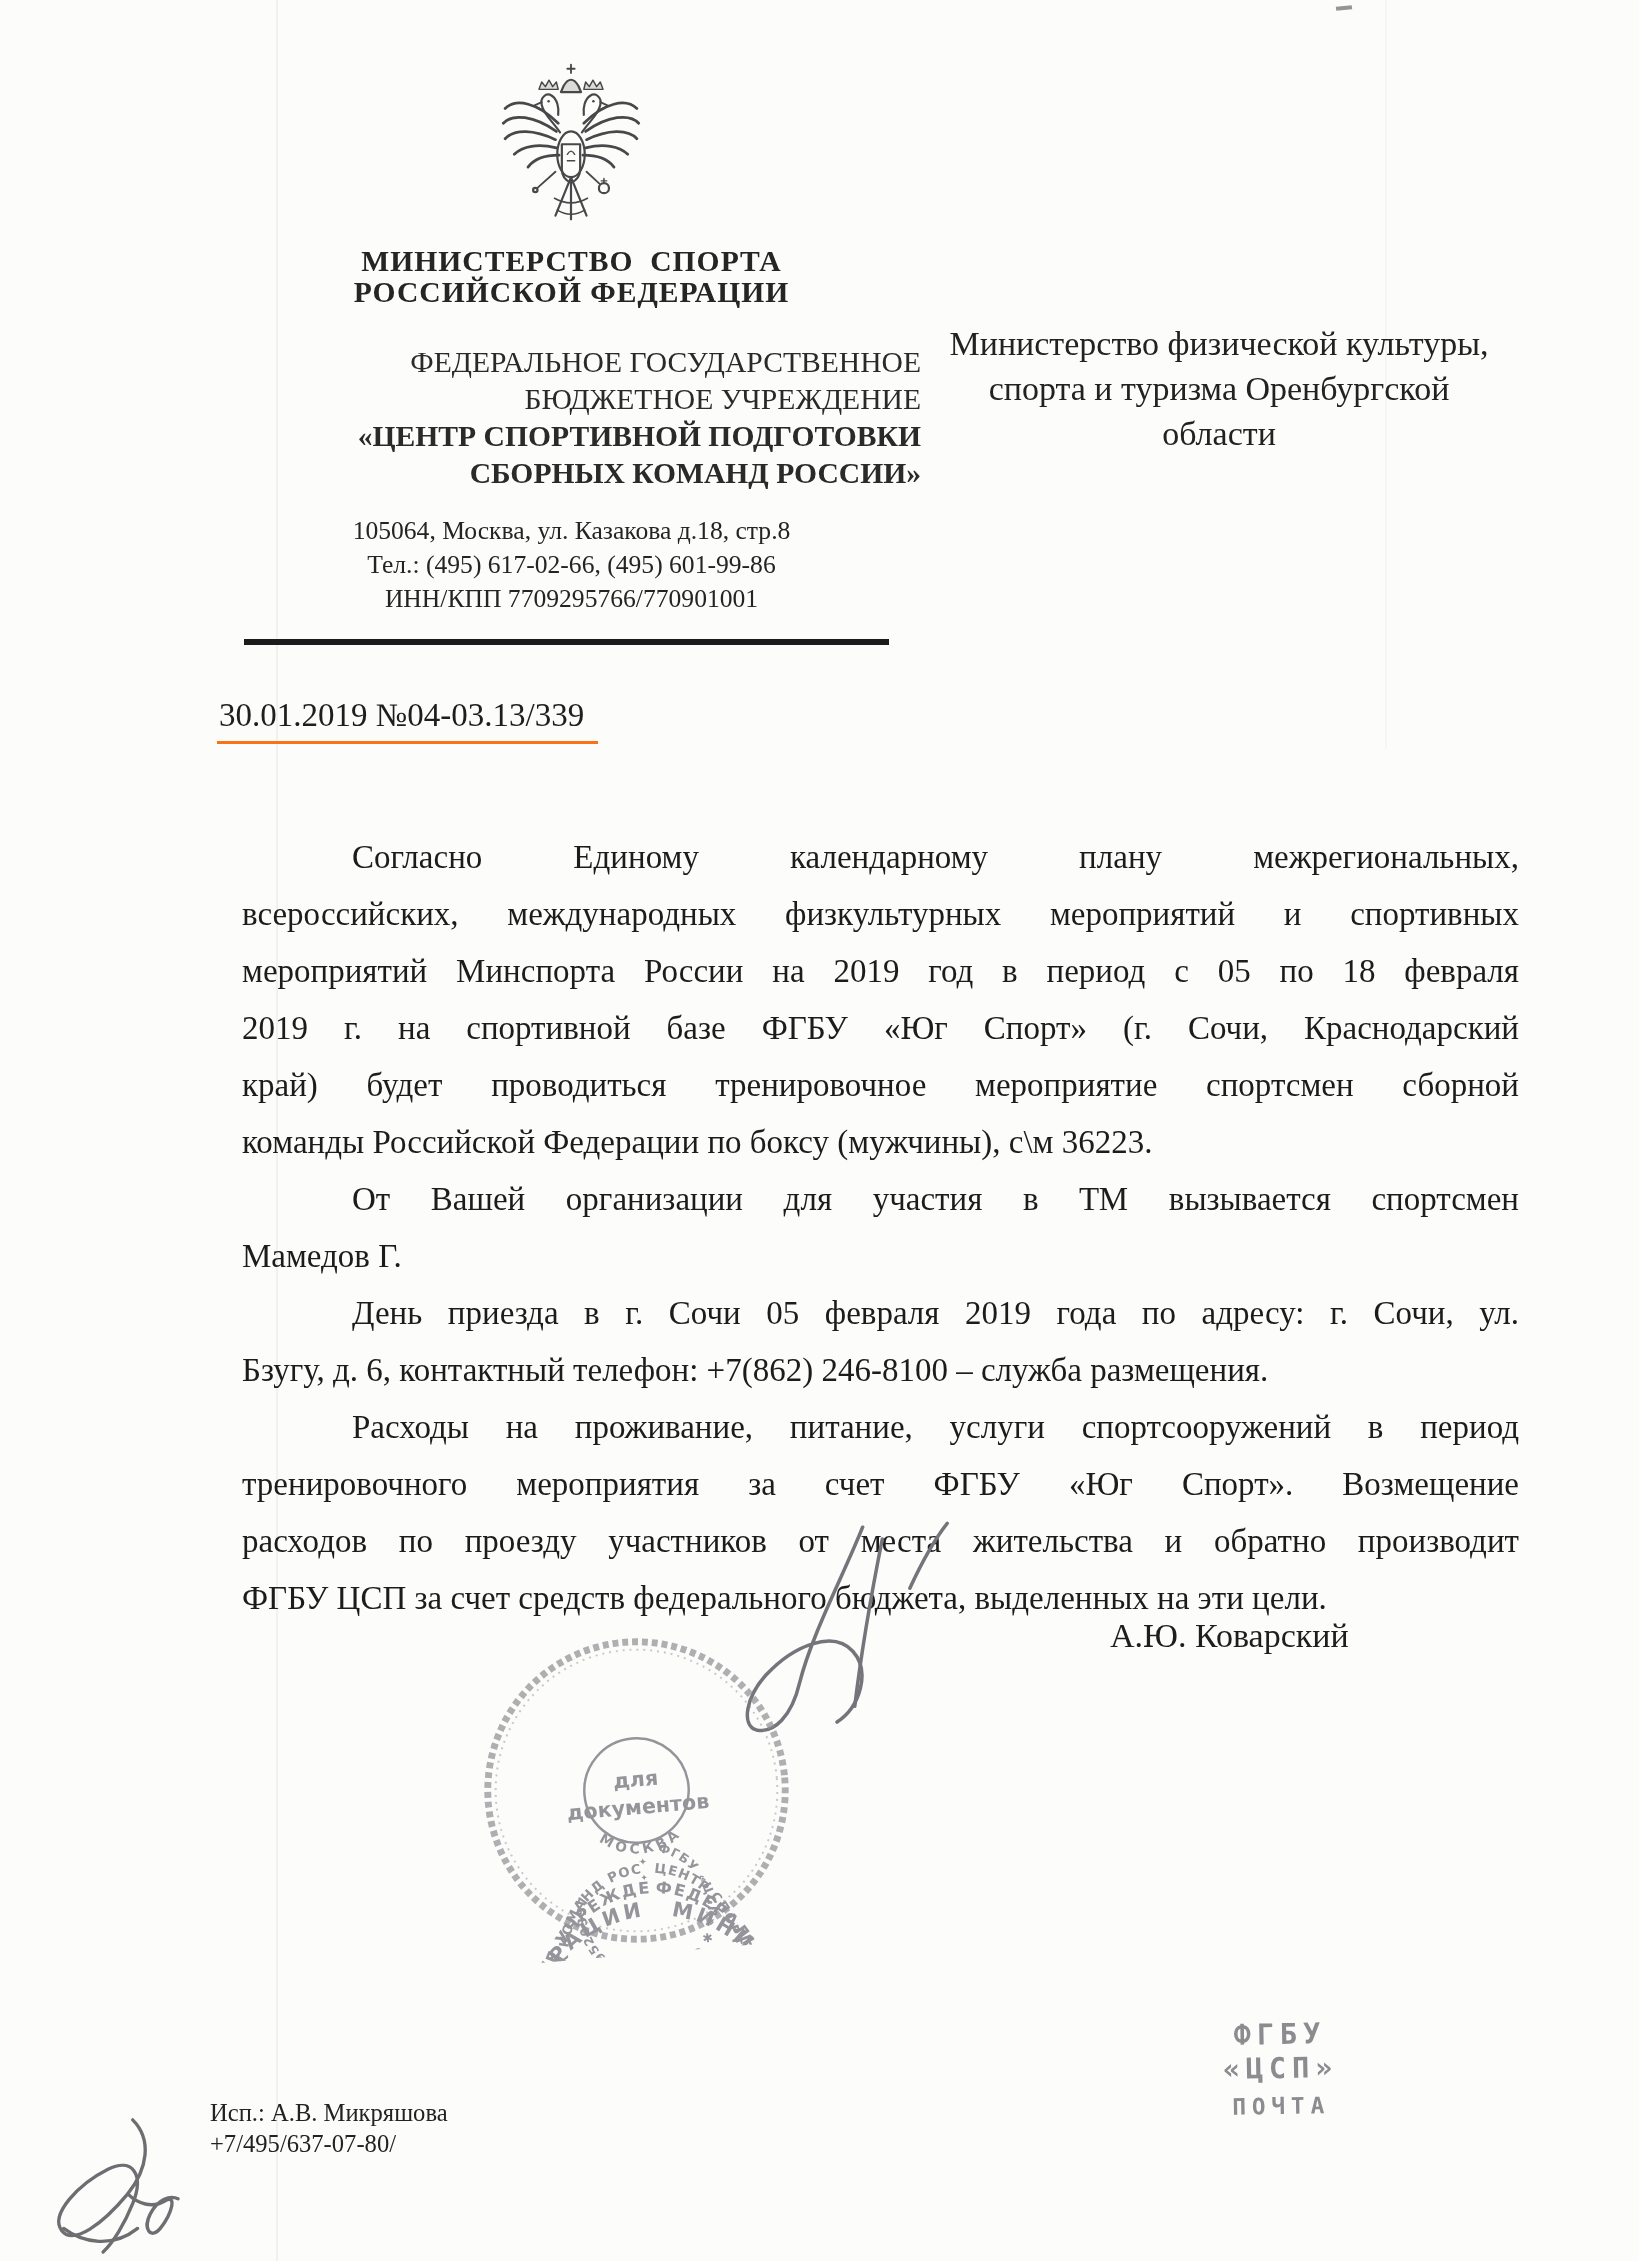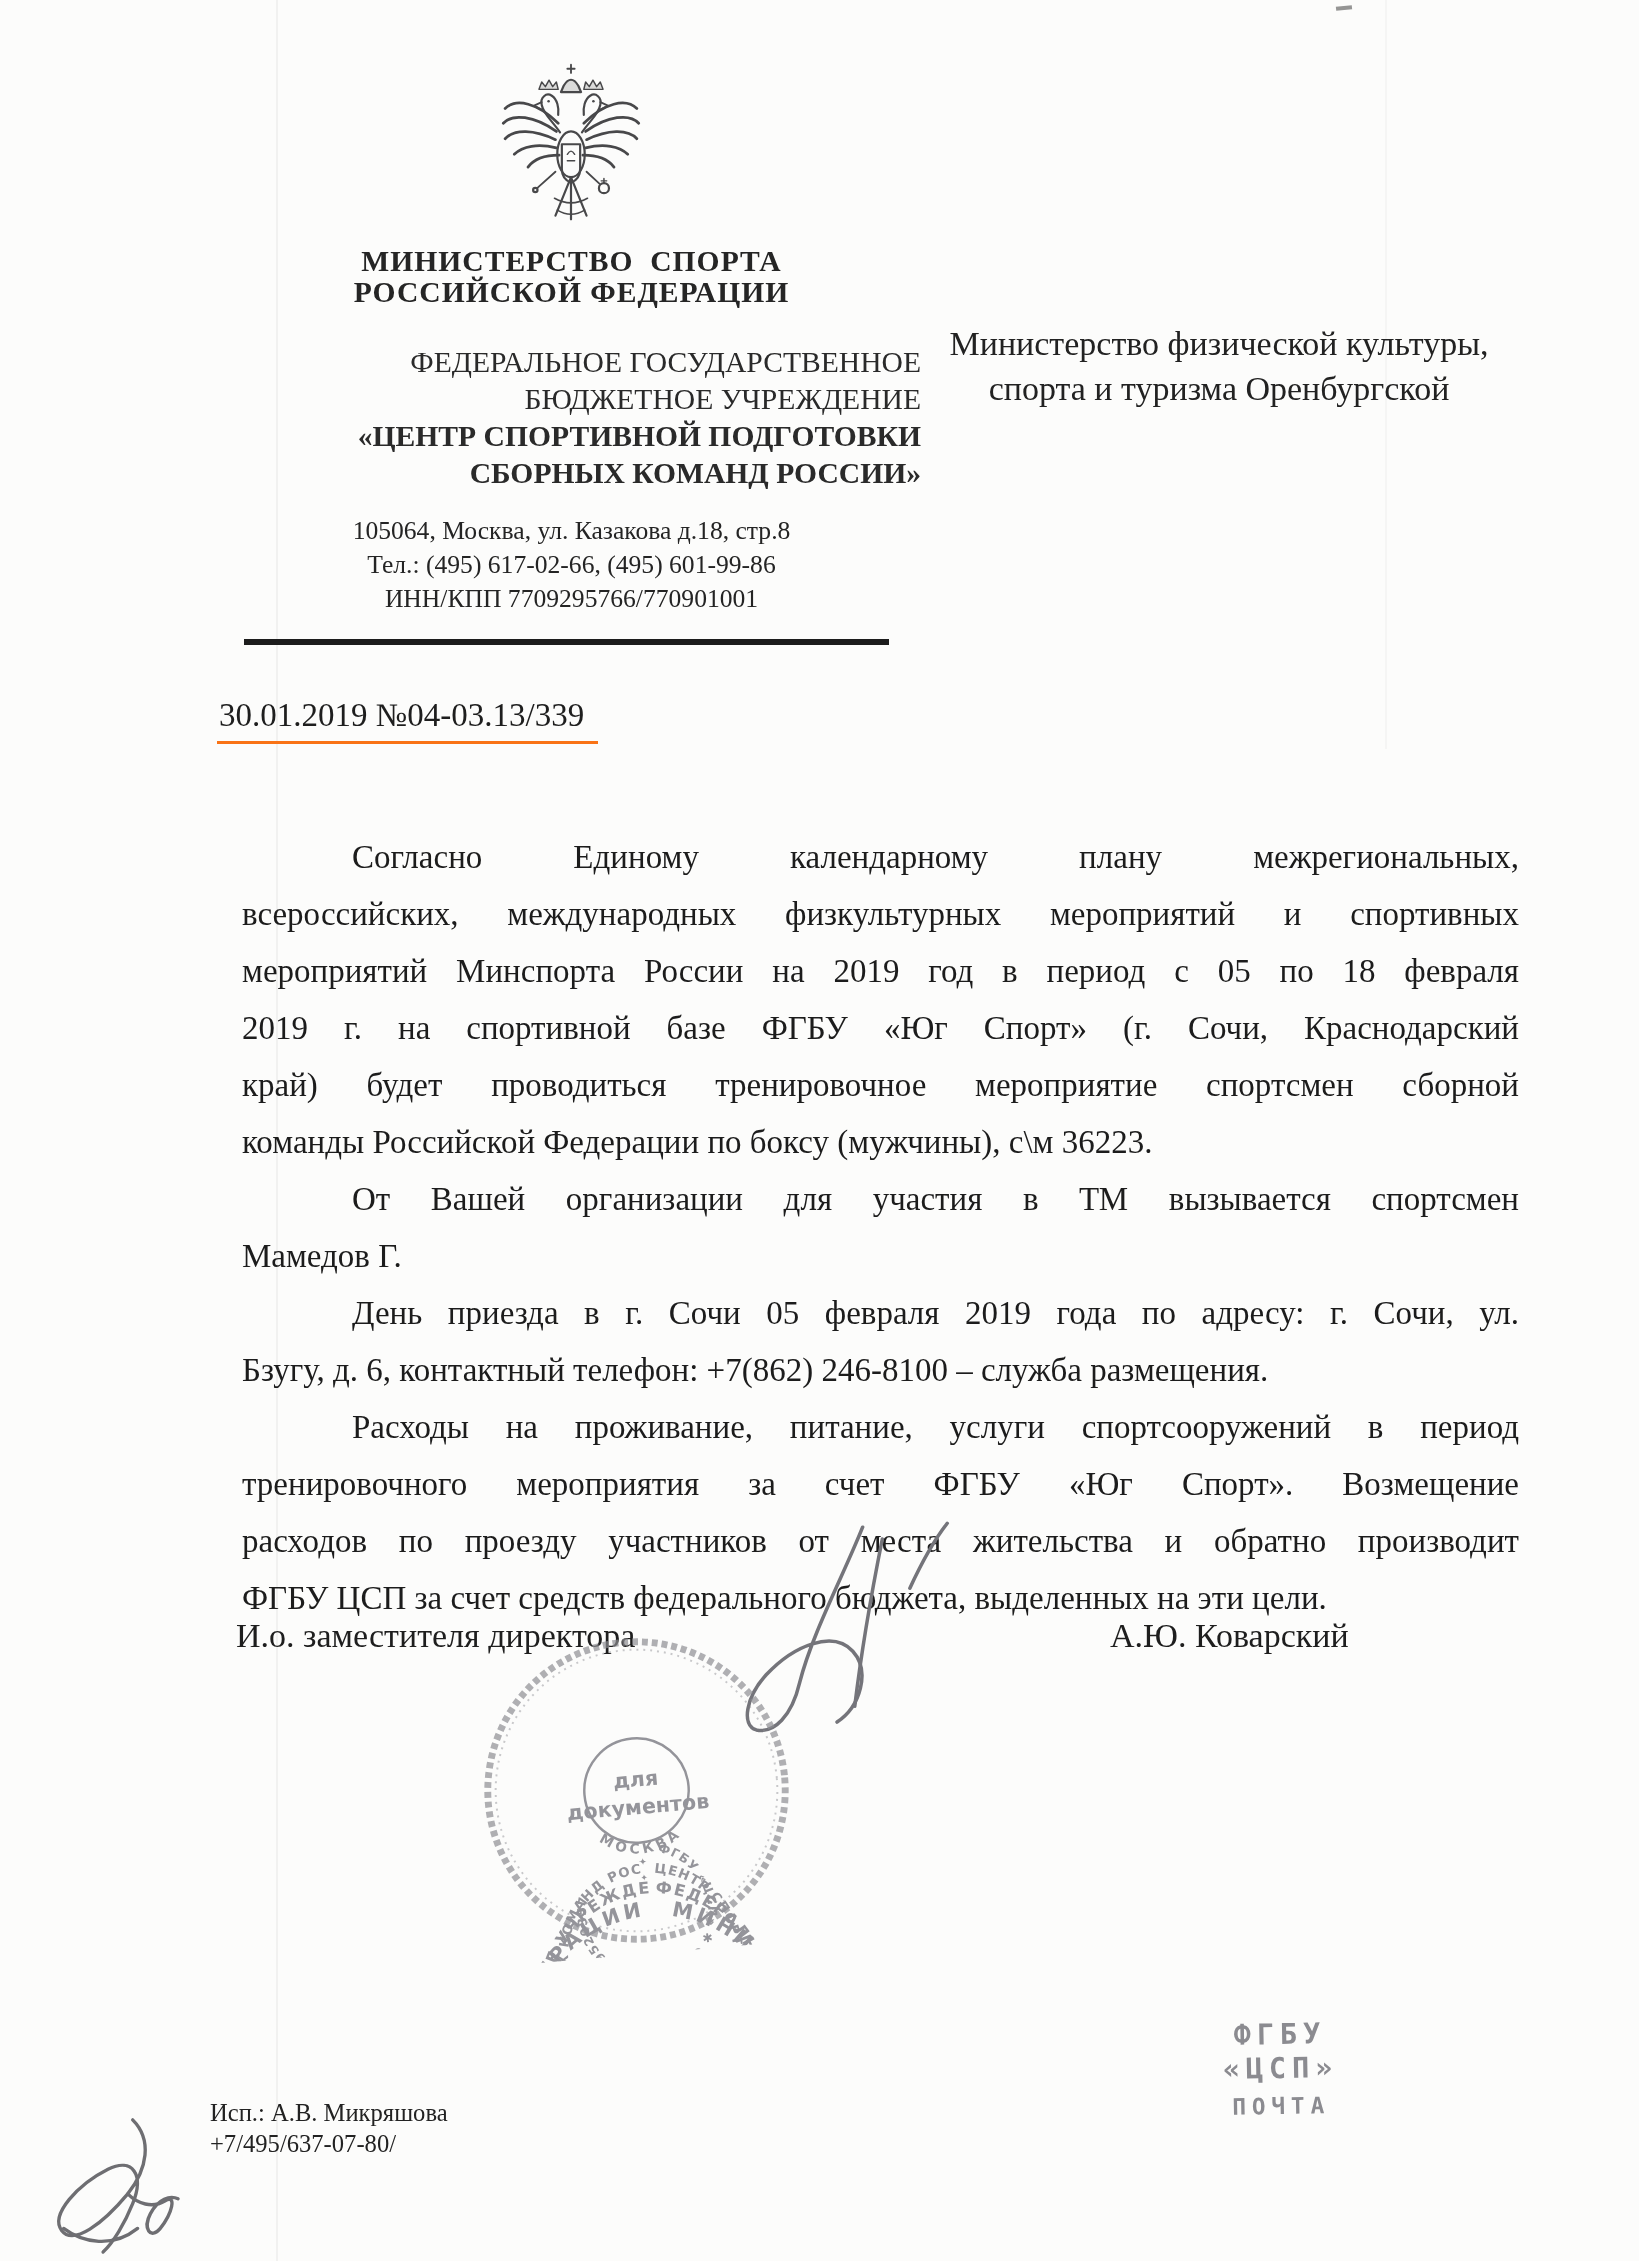--- a/index.html
+++ b/index.html
@@ -127,20 +127,21 @@
       <div class="addr-line">105064, Москва, ул. Казакова д.18, стр.8</div>
       <div class="addr-line">Тел.: (495) 617-02-66, (495) 601-99-86</div>
       <div class="addr-line">ИНН/КПП 7709295766/770901001</div>
     </div>
   </div>
   <div id="head-rule"></div>
 
   <div id="recipient">
     <div>Министерство физической культуры,</div>
     <div>спорта и туризма Оренбургской</div>
+    <div>области</div>
   </div>
 
   <div id="refline">
     <span>30.01.2019 №04-03.13/339</span>
   </div>
 
   <div id="bodytext">
     <div class="bl ind jst">Согласно Единому календарному плану межрегиональных,</div>
     <div class="bl jst">всероссийских, международных физкультурных мероприятий и спортивных</div>
     <div class="bl jst">мероприятий Минспорта России на 2019 год в период с 05 по 18 февраля</div>
@@ -150,21 +151,20 @@
     <div class="bl ind jst">От Вашей организации для участия в ТМ вызывается спортсмен</div>
     <div class="bl end">Мамедов Г.</div>
     <div class="bl ind jst">День  приезда в г. Сочи  05 февраля 2019 года по адресу: г. Сочи, ул.</div>
     <div class="bl end">Бзугу, д. 6, контактный телефон: +7(862) 246-8100 – служба размещения.</div>
     <div class="bl ind jst">Расходы на проживание, питание, услуги спортсооружений в период</div>
     <div class="bl jst">тренировочного мероприятия за счет ФГБУ «Юг Спорт».  Возмещение</div>
     <div class="bl jst">расходов по проезду участников от места жительства и обратно производит</div>
     <div class="bl end">ФГБУ ЦСП за счет средств федерального бюджета, выделенных на эти цели.</div>
   </div>
 
-  <div id="sig-title">И.о. заместителя директора</div>
   <div id="sig-name">А.Ю. Коварский</div>
 
   <svg id="sigstroke" width="246" height="227" viewBox="0 0 250 230">
     <g fill="none" stroke="#74747a" stroke-width="3.6" stroke-linecap="round">
       <path d="M148 8 C128 58 96 118 84 166 C76 200 58 218 40 214 C24 209 30 180 50 158 C78 128 118 112 138 134 C156 154 146 190 122 206"></path>
       <path d="M168 20 C156 80 146 140 140 190"></path>
       <path d="M196 70 C208 44 220 22 234 4"></path>
     </g>
   </svg>
 

